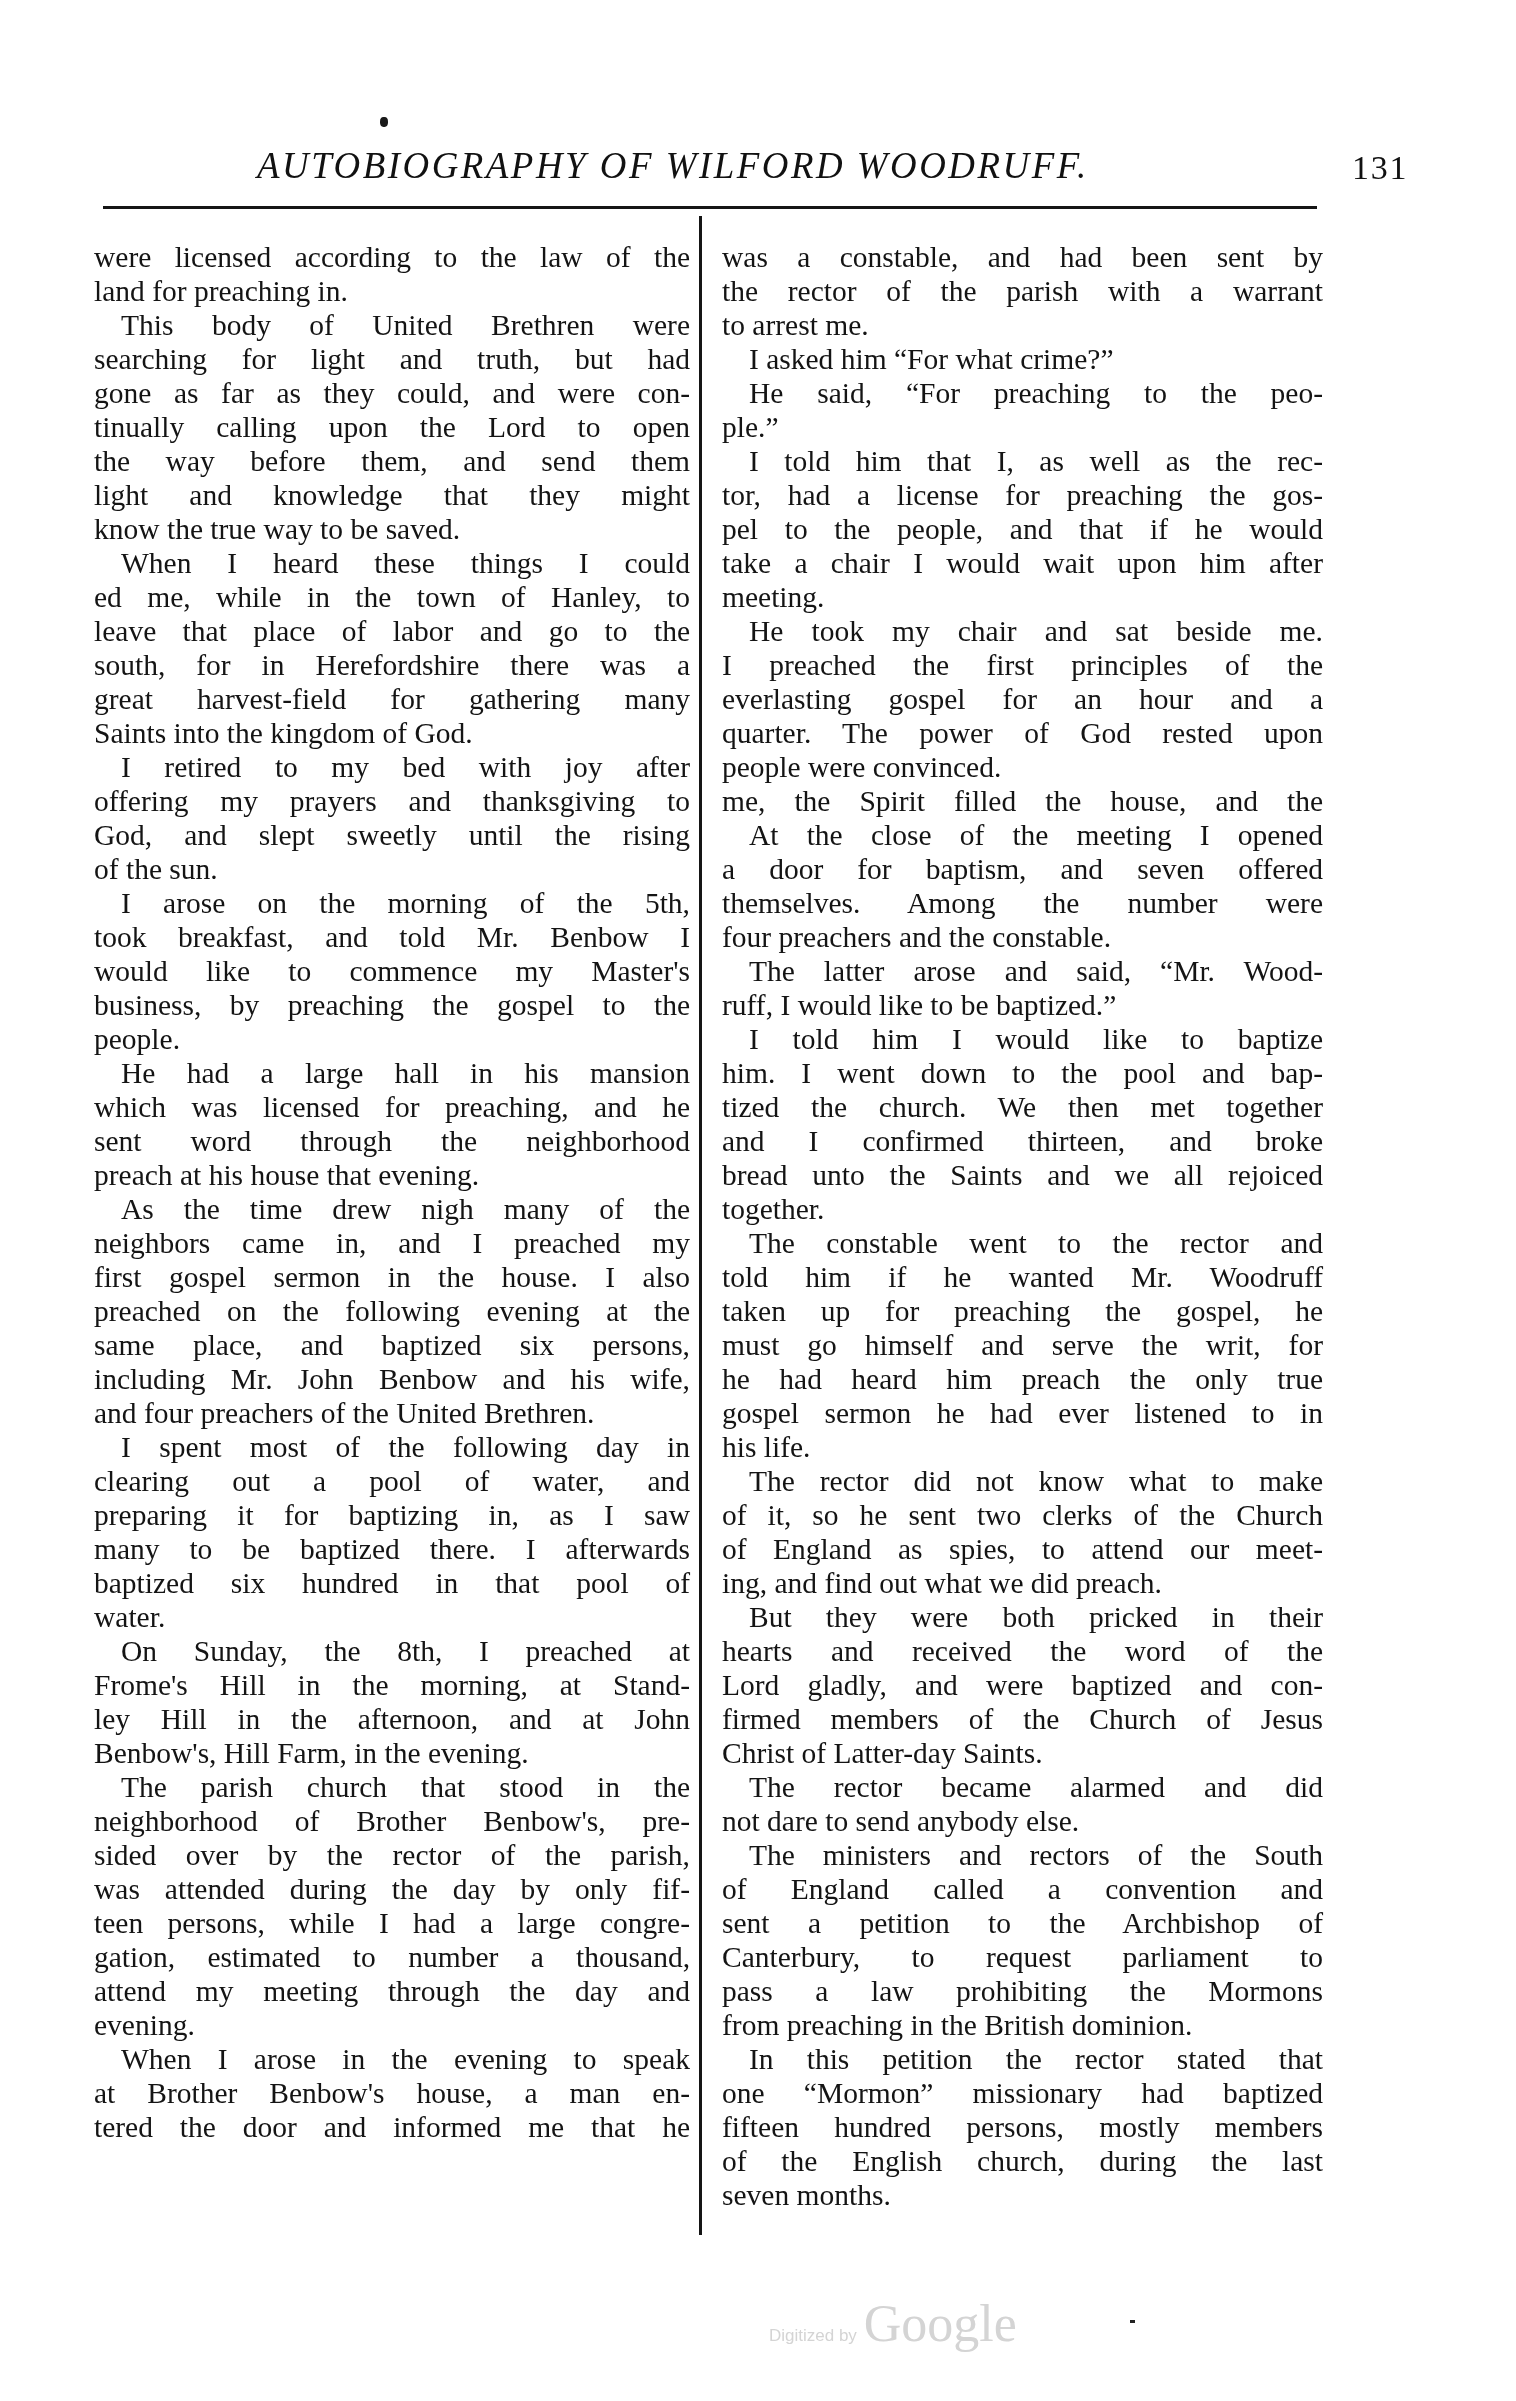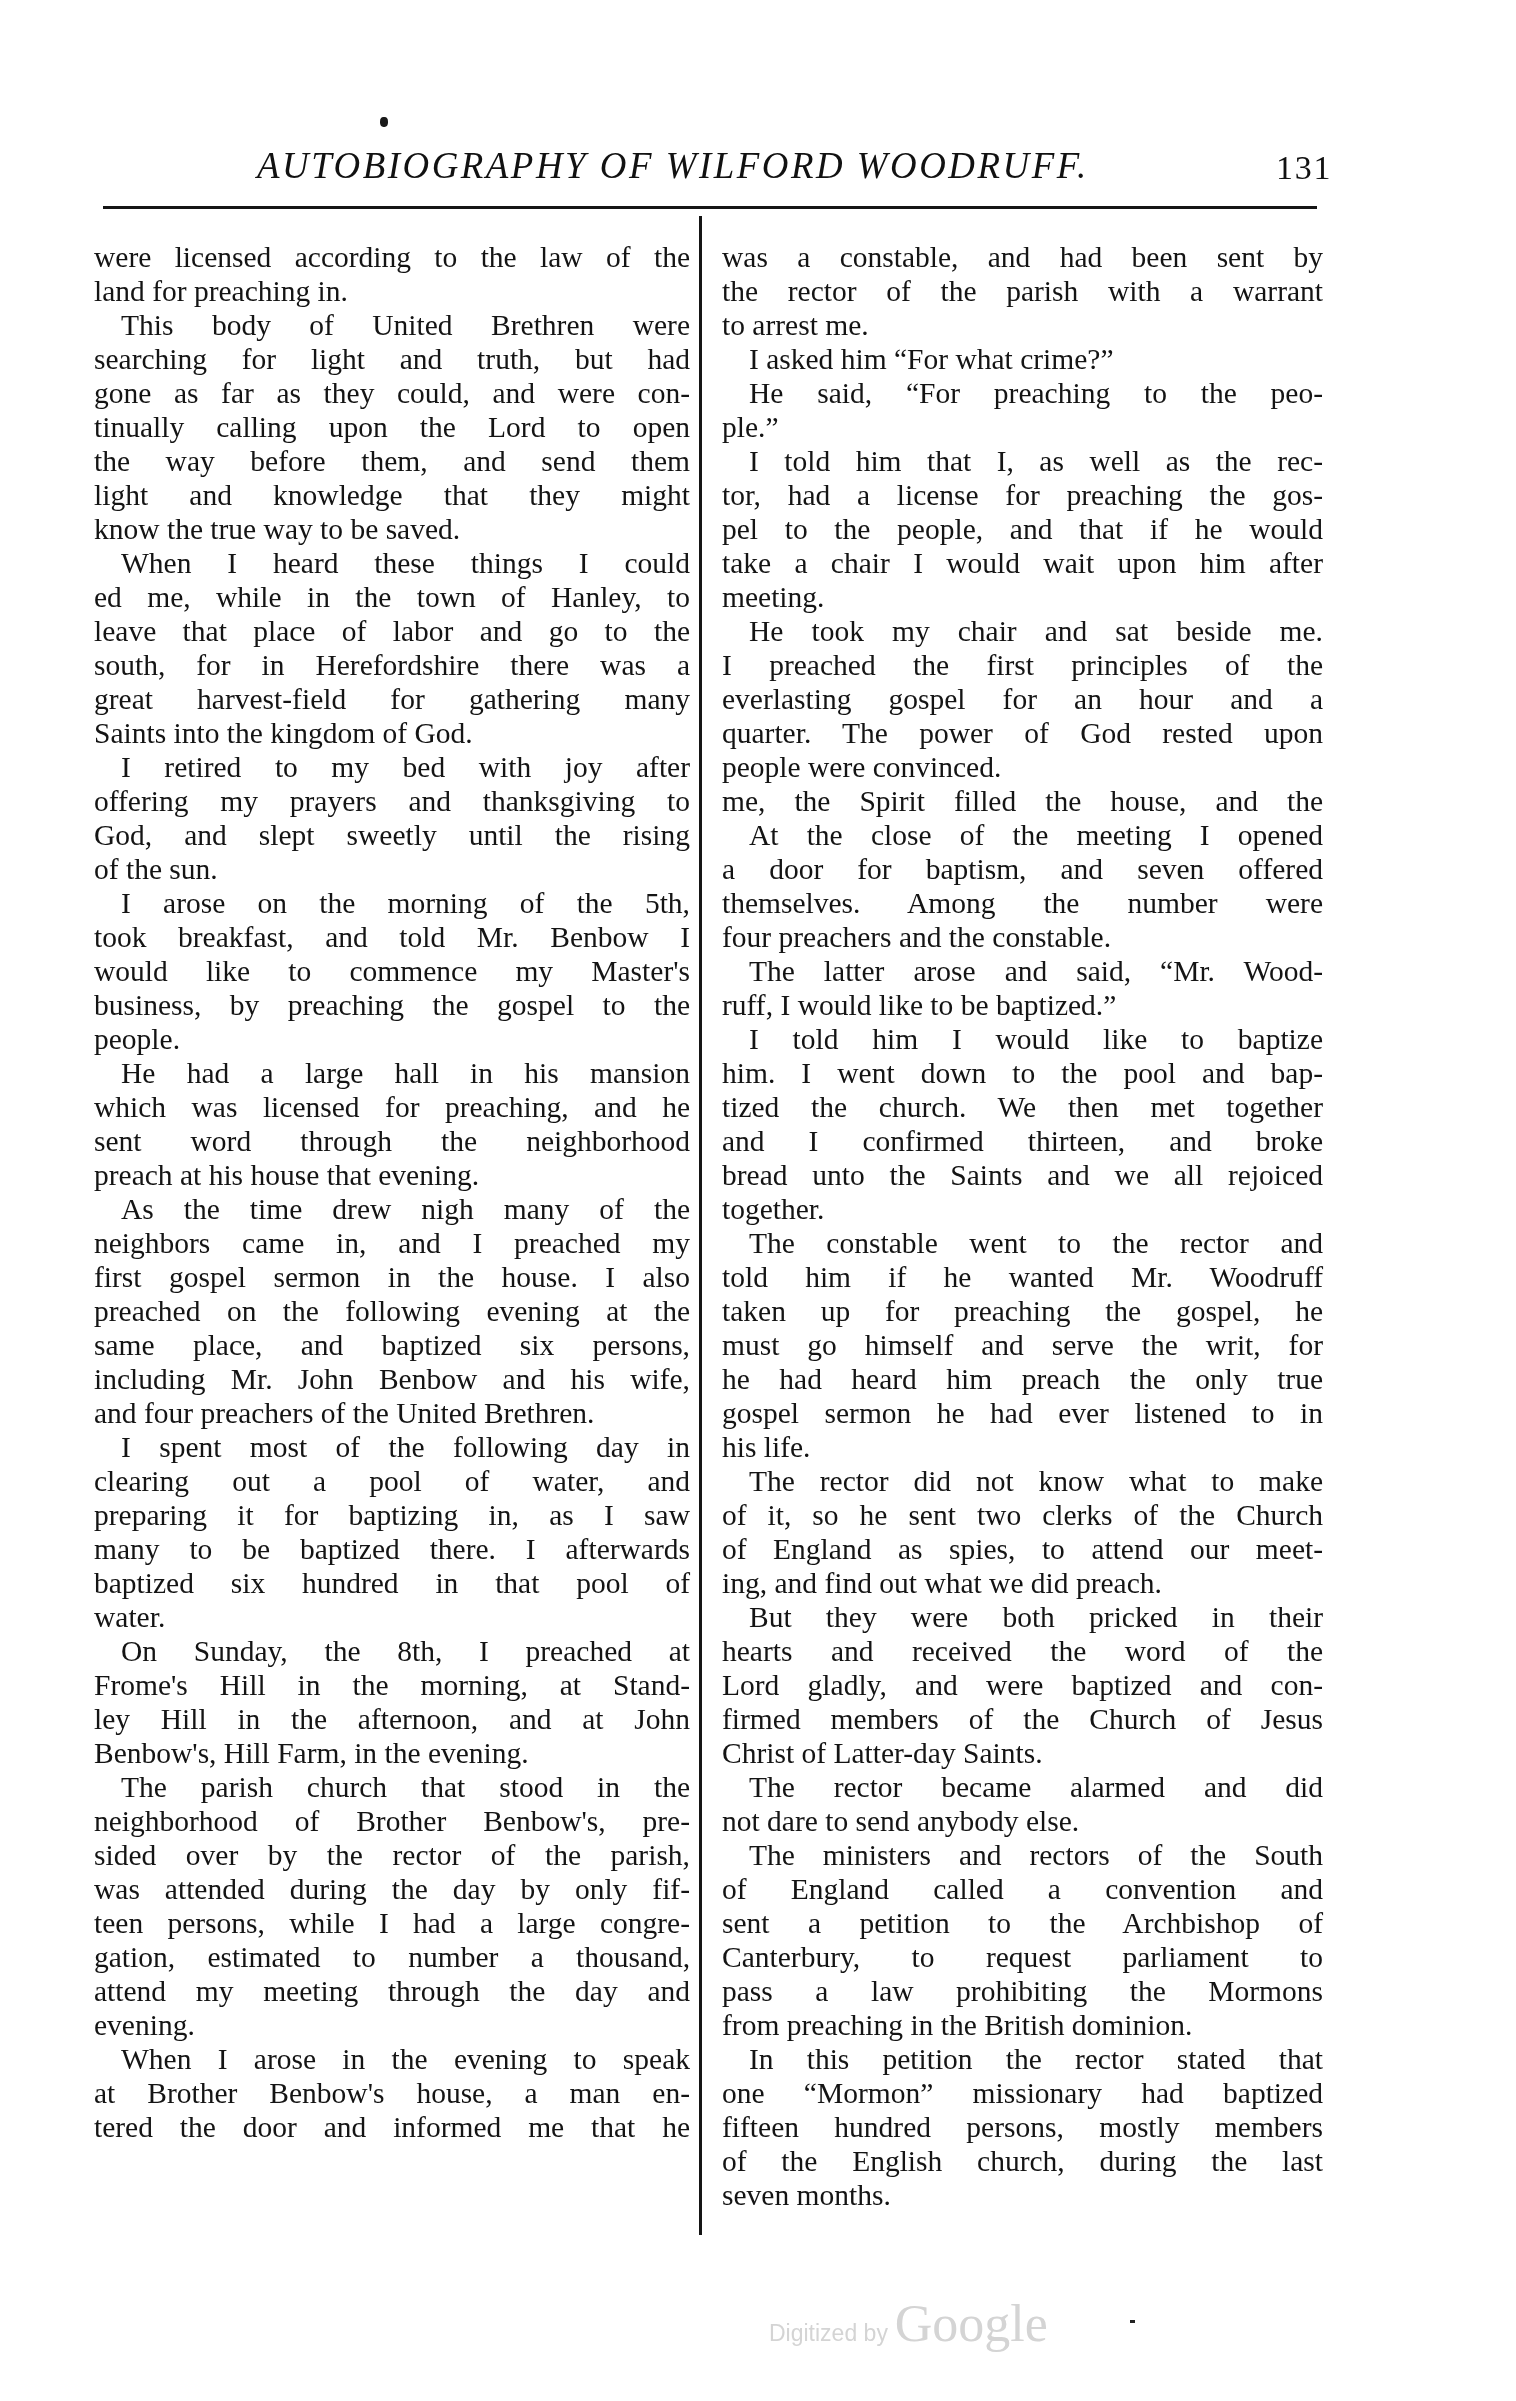--- a/index.html
+++ b/index.html
@@ -6,42 +6,42 @@
   body { width: 1516px; height: 2401px; position: relative; overflow: hidden; }
   .page { position: absolute; left: 0; top: 0; width: 1516px; height: 1896px; background: #ffffff; }
   .stray-dot { position: absolute; left: 380px; top: 117px; width: 7.7px; height: 10.3px; background: #1a1a1a; border-radius: 45%; }
   .running-head {
     position: absolute; left: 257px; top: 144px; width: 899px;
     font-family: "Liberation Serif", "DejaVu Serif", serif;
     font-style: italic; font-size: 38px; letter-spacing: 2.6px; color: #111;
     white-space: nowrap; line-height: 43px; transform: scaleX(0.97); transform-origin: left center;
   }
   .page-number {
-    position: absolute; left: 1276px; top: 146px;
+    position: absolute; left: 1352px; top: 146px;
     font-family: "Liberation Serif", "DejaVu Serif", serif;
     font-size: 34px; color: #111; letter-spacing: 1.7px; line-height: 43px;
   }
   .head-rule { position: absolute; left: 103px; top: 206px; width: 1214px; height: 2.6px; background: #151515; }
   .col-divider { position: absolute; left: 699px; top: 216px; width: 2.6px; height: 2019px; background: #151515; }
   .column { position: absolute; top: 240px; }
   .col-left { left: 94px; width: 596px; }
   .col-right { left: 722px; width: 601px; }
   .line {
     font-family: "Liberation Serif", "DejaVu Serif", serif;
     font-size: 29.5px; line-height: 34px; height: 34px; color: #141414;
     text-align: justify; text-align-last: justify; white-space: nowrap; overflow: visible;
   }
   .line.indent { padding-left: 27px; }
   .line.last { text-align-last: left; }
   .watermark {
     position: absolute; left: 769px; top: 2294px;
     font-family: "Liberation Sans", "DejaVu Sans", sans-serif; color: #d4d4d4;
     white-space: nowrap;
   }
-  .watermark .small { font-size: 23px; vertical-align: baseline; }
+  .watermark .small { font-size: 17px; vertical-align: baseline; }
   .watermark .big { font-family: "Liberation Serif", "DejaVu Serif", serif; font-size: 52px; margin-left: 3px; }
   .corner-mark { position: absolute; left: 1130px; top: 2320px; width: 5.1px; height: 2.6px; background: #222; }
 </style>
 </head>
 <body>
 
 <div class="page">
   <div class="stray-dot"></div>
 
   <div class="running-head">AUTOBIOGRAPHY OF WILFORD WOODRUFF.</div>

